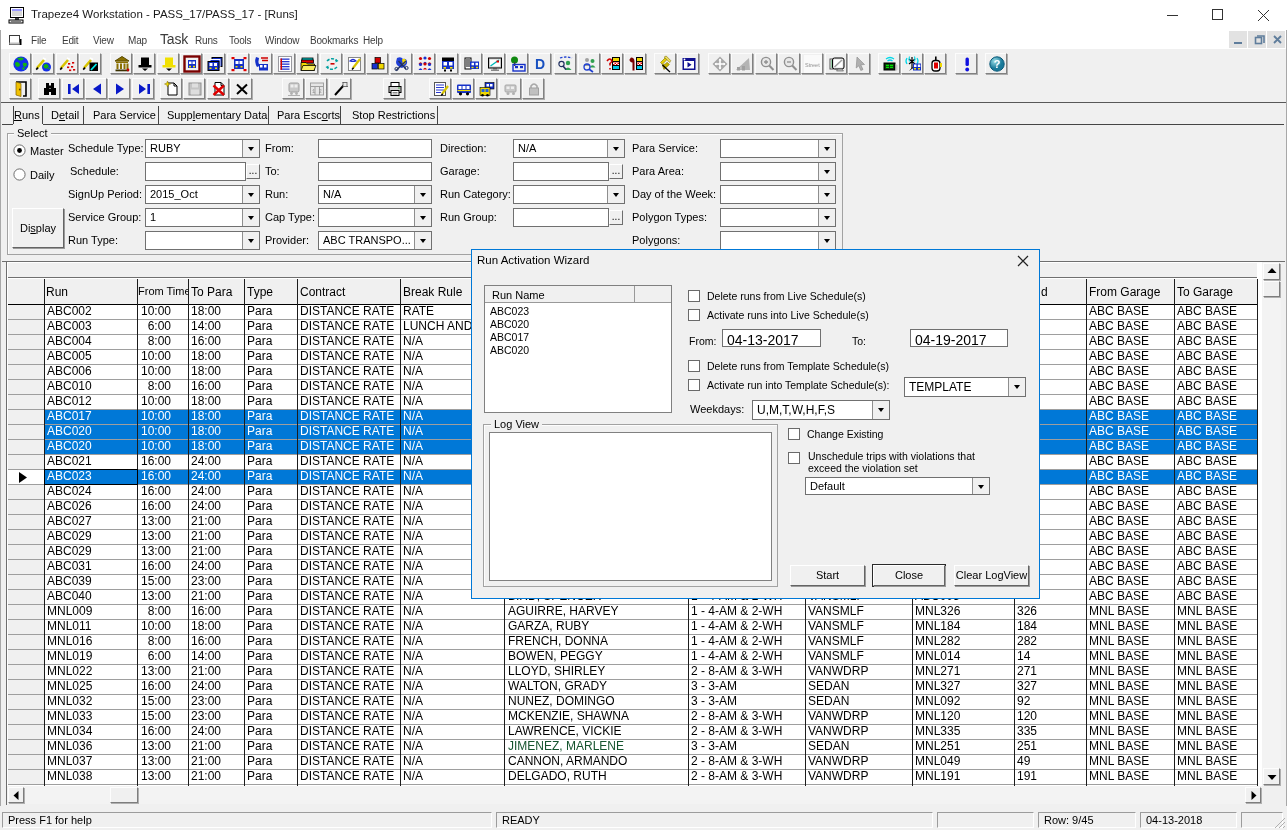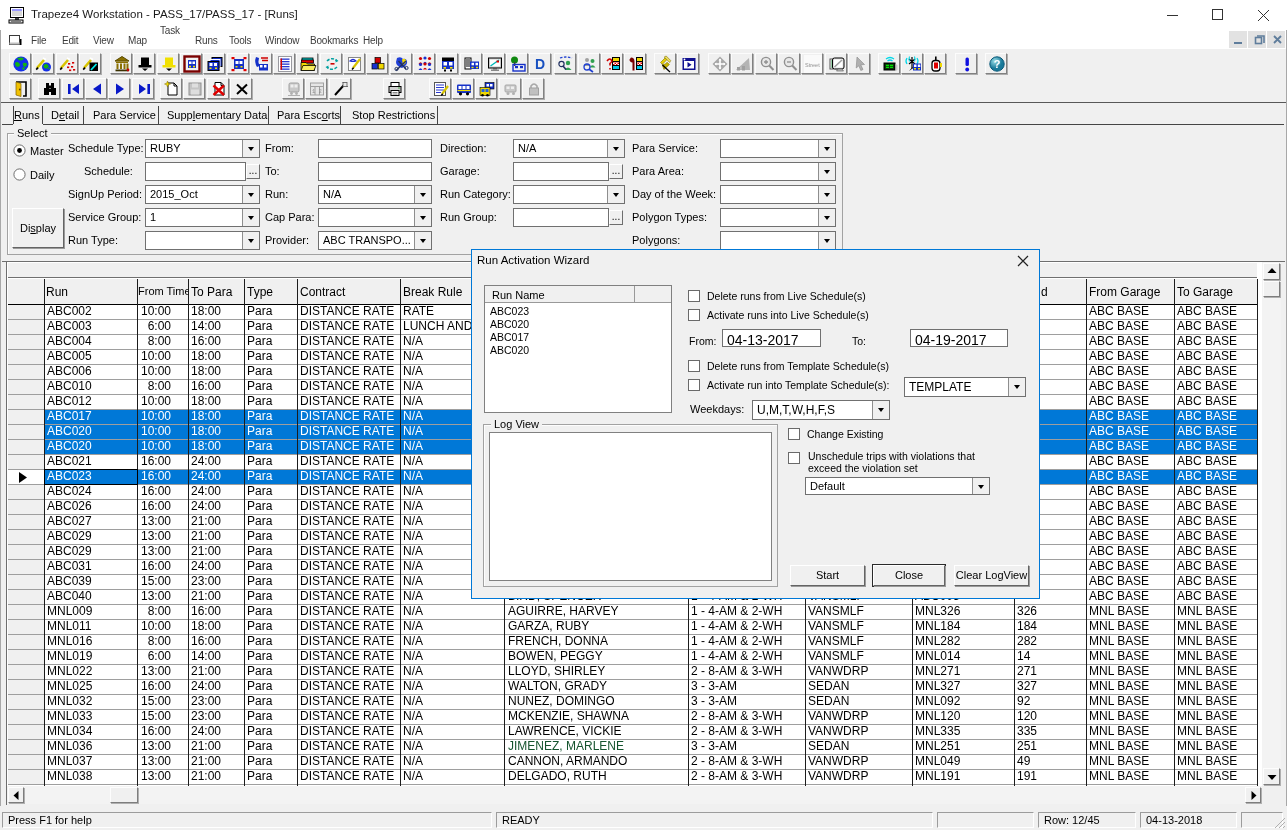--- a/index.html
+++ b/index.html
@@ -43,21 +43,21 @@
 <svg class="abs" style="left:8px;top:33px" width="14" height="14" viewBox="0 0 14 14">
 <rect x="1.5" y="2.5" width="10" height="9" fill="#fff" stroke="#3a3a3a"></rect>
 <path d="M1.5 2.5h10" stroke="#3a3a3a"></path>
 <rect x="1.5" y="9.5" width="10" height="2" fill="#c0c0c0" stroke="#3a3a3a" stroke-width="0"></rect>
 <rect x="12" y="6" width="1.5" height="6" fill="#000"></rect>
 </svg>
 <span class="abs" style="left:31px;top:35px;font-size:10px;letter-spacing:-0.2px;color:#3c3c3c">File</span>
 <span class="abs" style="left:62px;top:35px;font-size:10px;letter-spacing:-0.2px;color:#3c3c3c">Edit</span>
 <span class="abs" style="left:93px;top:35px;font-size:10px;letter-spacing:-0.2px;color:#3c3c3c">View</span>
 <span class="abs" style="left:128px;top:35px;font-size:10px;letter-spacing:-0.2px;color:#3c3c3c">Map</span>
-<span class="abs" style="left:160px;top:25px;font-size:10px;letter-spacing:-0.2px;color:#3c3c3c">Task</span>
+<span class="abs" style="left:160px;top:31px;font-size:14px;letter-spacing:-0.2px;color:#3c3c3c">Task</span>
 <span class="abs" style="left:195px;top:35px;font-size:10px;letter-spacing:-0.2px;color:#3c3c3c">Runs</span>
 <span class="abs" style="left:229px;top:35px;font-size:10px;letter-spacing:-0.2px;color:#3c3c3c">Tools</span>
 <span class="abs" style="left:265px;top:35px;font-size:10px;letter-spacing:-0.2px;color:#3c3c3c">Window</span>
 <span class="abs" style="left:310px;top:35px;font-size:10px;letter-spacing:-0.2px;color:#3c3c3c">Bookmarks</span>
 <span class="abs" style="left:363px;top:35px;font-size:10px;letter-spacing:-0.2px;color:#3c3c3c">Help</span>
 <div class="abs" style="left:1229px;top:31px;width:18px;height:17px;background:#e2e2e2"></div>
 <div class="abs" style="left:1248px;top:31px;width:18px;height:17px;background:#e2e2e2"></div>
 <div class="abs" style="left:1267px;top:31px;width:18px;height:17px;background:#e2e2e2"></div>
 <svg class="abs" style="left:1229px;top:31px" width="56" height="17" viewBox="0 0 56 17">
     <rect x="5" y="11" width="8" height="2" fill="#5f7d9c"></rect>
@@ -620,21 +620,21 @@
 <svg class="abs" style="left:13px;top:168px" width="13" height="13">
     <circle cx="6.5" cy="6.5" r="5.6" fill="#fff" stroke="#6e6e6e"></circle>
   </svg>
 <span class="lbl" style="left:30px;top:169px">Daily</span>
 <div class="btn" style="left:12px;top:208px;width:52px;height:40px;line-height:38px">Di<u>s</u>play</div>
 <span class="lbl" style="left:68px;top:142px">Schedule Type:</span>
 <div class="combo" style="left:145px;top:139px;width:115px">
     <span class="tx">RUBY</span>
     <span class="ar"></span>
   </div>
-<span class="lbl" style="left:84px;top:165px">Schedule:</span>
+<span class="lbl" style="left:70px;top:165px">Schedule:</span>
 <div class="edit" style="left:145px;top:162px;width:101px"></div>
 <div class="dots" style="left:246px;top:164px;width:14px;height:15px">...</div>
 <span class="lbl" style="left:68px;top:188px">SignUp Period:</span>
 <div class="combo" style="left:145px;top:185px;width:115px">
     <span class="tx">2015_Oct</span>
     <span class="ar"></span>
   </div>
 <span class="lbl" style="left:68px;top:211px">Service Group:</span>
 <div class="combo" style="left:145px;top:208px;width:115px">
     <span class="tx">1</span>
@@ -646,21 +646,21 @@
   </div>
 <span class="lbl" style="left:265px;top:142px">From:</span>
 <div class="edit" style="left:318px;top:139px;width:114px"></div>
 <span class="lbl" style="left:265px;top:165px">To:</span>
 <div class="edit" style="left:318px;top:162px;width:114px"></div>
 <span class="lbl" style="left:265px;top:188px">Run:</span>
 <div class="combo" style="left:318px;top:185px;width:114px">
     <span class="tx">N/A</span>
     <span class="ar"></span>
   </div>
-<span class="lbl" style="left:265px;top:211px">Cap Para:</span>
+<span class="lbl" style="left:265px;top:211px">Cap Type:</span>
 <div class="combo" style="left:318px;top:208px;width:114px">
     <span class="ar"></span>
   </div>
 <span class="lbl" style="left:265px;top:234px">Provider:</span>
 <div class="combo" style="left:318px;top:231px;width:114px">
     <span class="tx">ABC TRANSPO...</span>
     <span class="ar"></span>
   </div>
 <span class="lbl" style="left:440px;top:142px">Direction:</span>
 <div class="combo" style="left:513px;top:139px;width:112px">
@@ -1132,21 +1132,21 @@
       <path d="M10.5 7.5 l-5-4.5 v9Z" fill="#000"></path>
     </svg></div>
 <div class="abs" style="left:1262px;top:786px;width:19px;height:18px;background:#f0f0f0"></div>
 <div class="abs" style="left:0;top:806px;width:1287px;height:24px;background:#f0f0f0"></div>
 <div class="abs" style="left:2px;top:812px;width:490px;height:16px;border:1px solid;border-color:#9c9c9c #fff #fff #9c9c9c"></div>
 <span class="lbl" style="left:8px;top:814px">Press F1 for help</span>
 <div class="abs" style="left:496px;top:812px;width:437px;height:16px;border:1px solid;border-color:#9c9c9c #fff #fff #9c9c9c"></div>
 <span class="lbl" style="left:502px;top:814px">READY</span>
 <div class="abs" style="left:937px;top:812px;width:97px;height:16px;border:1px solid;border-color:#9c9c9c #fff #fff #9c9c9c"></div>
 <div class="abs" style="left:1038px;top:812px;width:98px;height:16px;border:1px solid;border-color:#9c9c9c #fff #fff #9c9c9c"></div>
-<span class="lbl" style="left:1044px;top:814px">Row: 12/45</span>
+<span class="lbl" style="left:1044px;top:814px">Row: 9/45</span>
 <div class="abs" style="left:1140px;top:812px;width:97px;height:16px;border:1px solid;border-color:#9c9c9c #fff #fff #9c9c9c"></div>
 <span class="lbl" style="left:1146px;top:814px">04-13-2018</span>
 <div class="abs" style="left:1241px;top:812px;width:42px;height:16px;border:1px solid;border-color:#9c9c9c #fff #fff #9c9c9c"></div>
 <span class="lbl" style="left:1313px;top:814px">12:53</span>
 <svg class="abs" style="left:1274px;top:817px" width="12" height="12">
     <path d="M11 1 L1 11 M11 5 L5 11 M11 9 L9 11" stroke="#b0b0b0"></path>
   </svg>
 <div class="abs" style="left:471px;top:249px;width:569px;height:350px;background:#f0f0f0;border:1px solid #0078d7;z-index:10"></div>
 <span class="abs" style="left:477px;top:254px;z-index:11;font-size:11.5px">Run Activation Wizard</span>
 <svg class="abs" style="left:1016px;top:254px;z-index:11" width="14" height="14">

